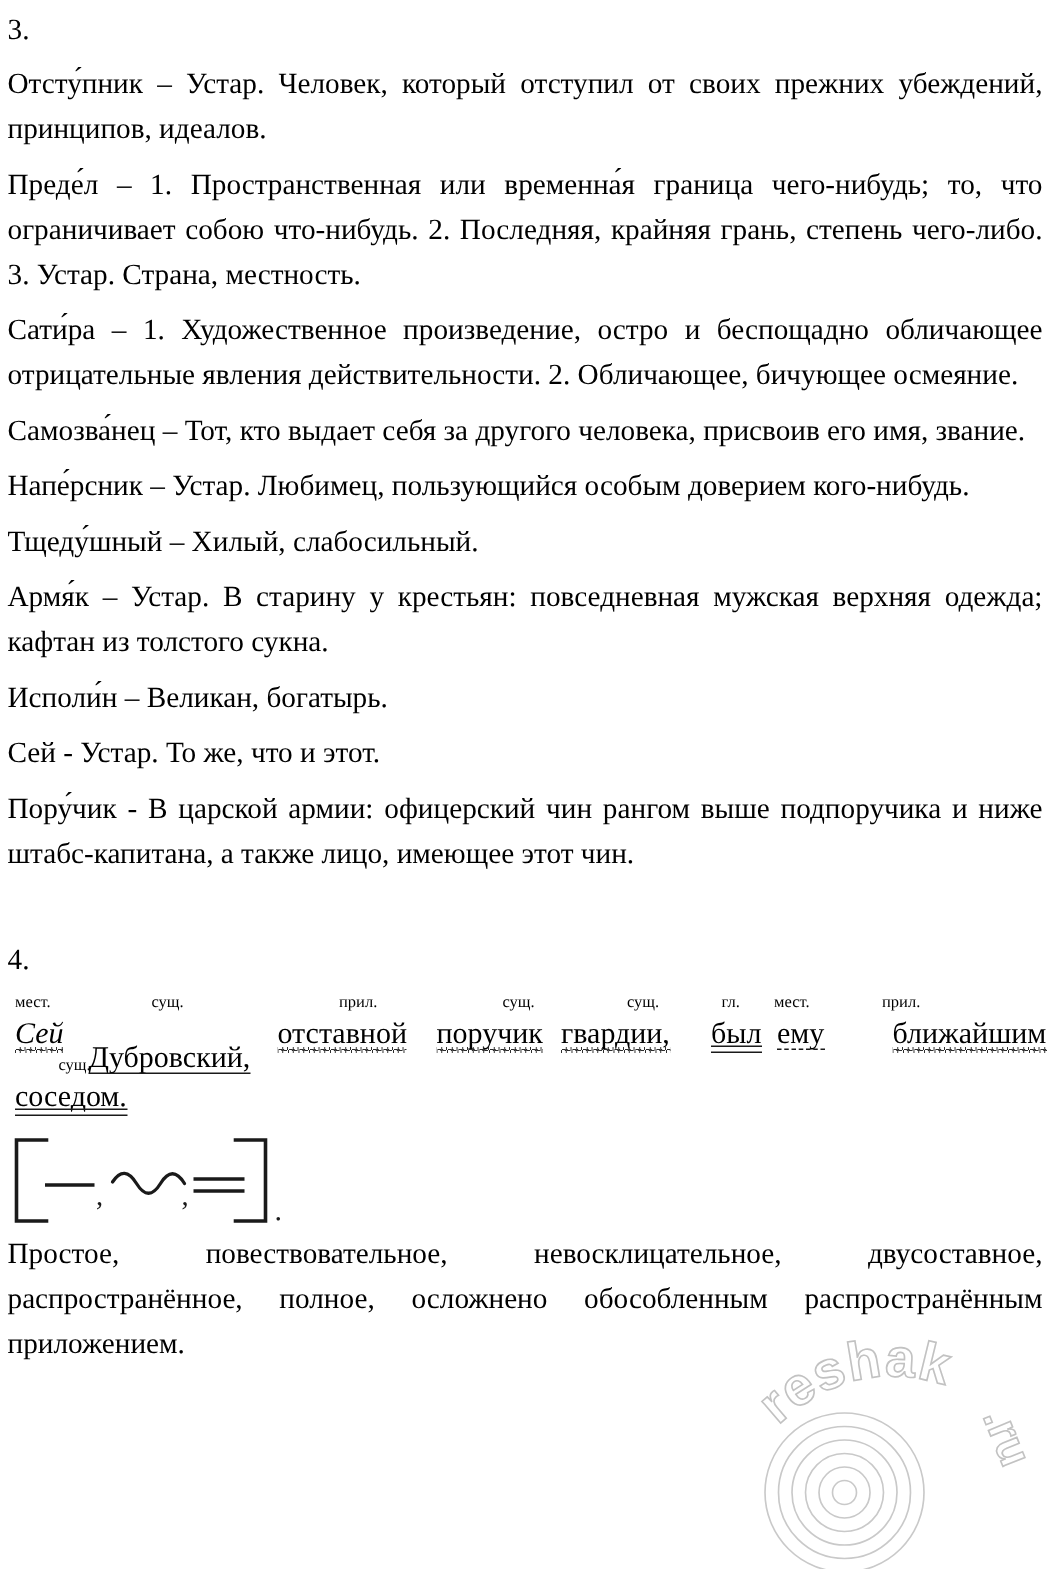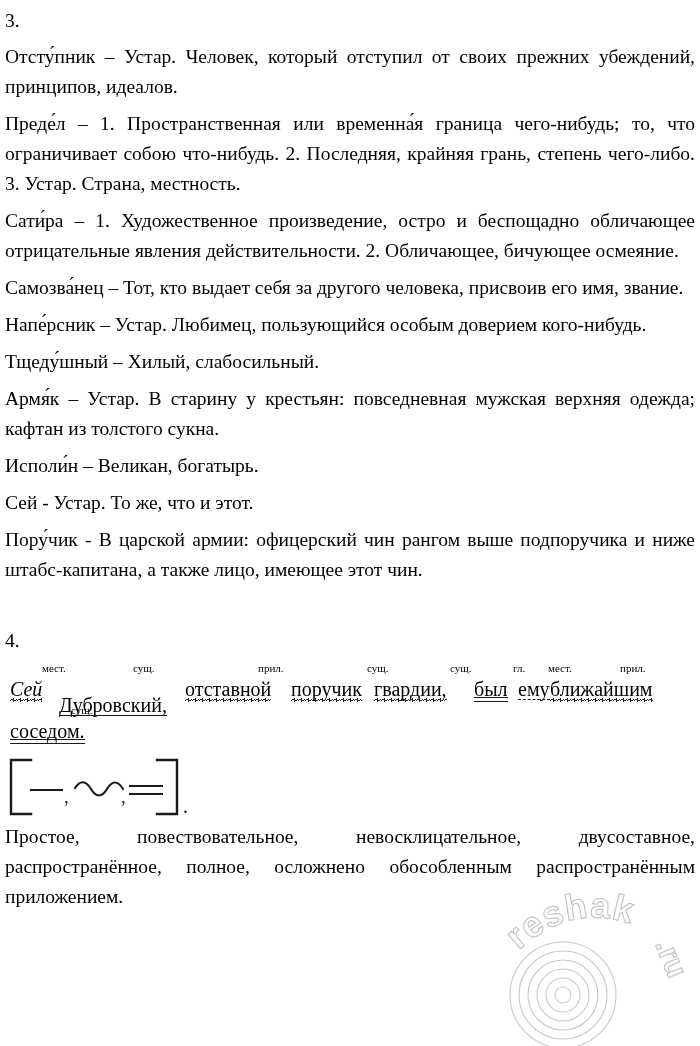--- a/index.html
+++ b/index.html
@@ -46,21 +46,20 @@
   
   .parse-block {
     margin-top: 2px;
   }
   .pos-row {
     font-size: 11px;
     line-height: 13px;
     height: 14px;
     white-space: nowrap;
     position: relative;
-    margin-left: 32px;
   }
   .pos-row span {
     position: absolute;
     top: 0;
   }
   .sent-row {
     font-size: 20px;
     line-height: 26px;
     white-space: nowrap;
     position: relative;
@@ -187,21 +186,21 @@
           <span style="left: 583px;">прил.</span>
         </div>
       <div class="sent-row" id="sent-row-1">
           <span class="w u-wave" style="position: absolute; left: 5px; top: 0px; font-style: italic;">Сей</span>
           <span class="w u-solid" style="position: absolute; left: 54px; top: 16px;">Дубровский,</span>
           <span class="w u-wave" style="position: absolute; left: 180px; top: 0px;">отставной</span>
           <span class="w u-wave" style="position: absolute; left: 286px; top: 0px;">поручик</span>
           <span class="w u-wave" style="position: absolute; left: 369px; top: 0px;">гвардии,</span>
           <span class="w u-double" style="position: absolute; left: 469px; top: 0px;">был</span>
           <span class="w u-dash" style="position: absolute; left: 513px; top: 0px;">ему</span>
-          <span class="w u-wave" style="position: absolute; left: 545px; top: 0px;">ближайшим</span>
+          <span class="w u-wave" style="position: absolute; left: 590px; top: 0px;">ближайшим</span>
         </div>
       <div class="pos-row" id="pos-row-2">
           <span style="left: 34px;">сущ.</span>
         </div>
       <div class="sent-row" id="sent-row-2">
           <span class="w u-double" style="position: absolute; left: 5px; top: 0px;">соседом.</span>
         </div>
     </div>
 
     <div class="scheme">

